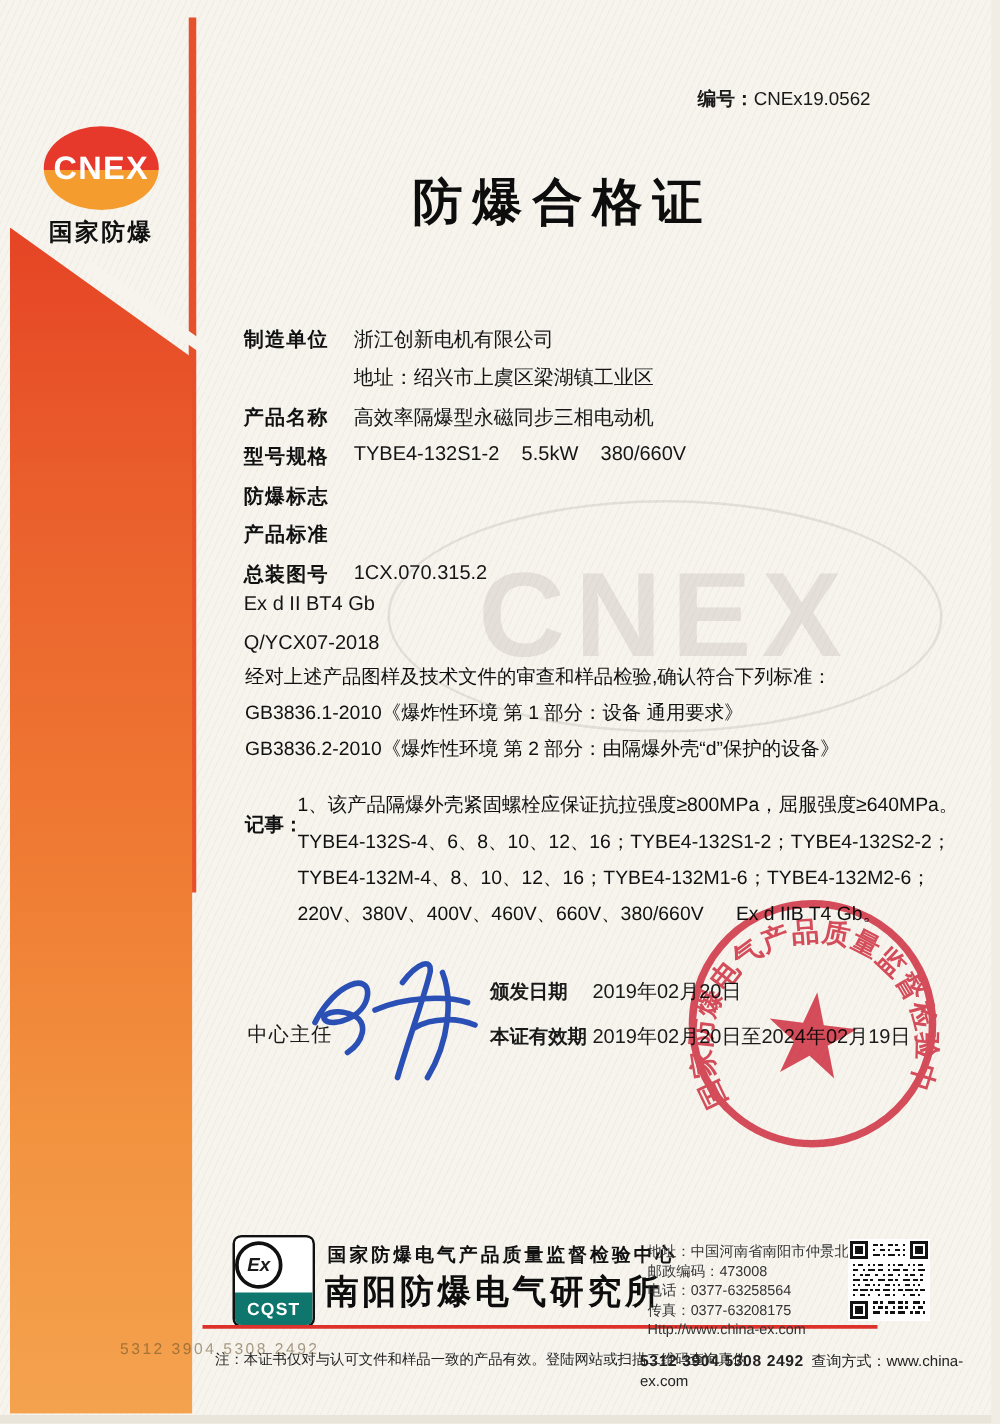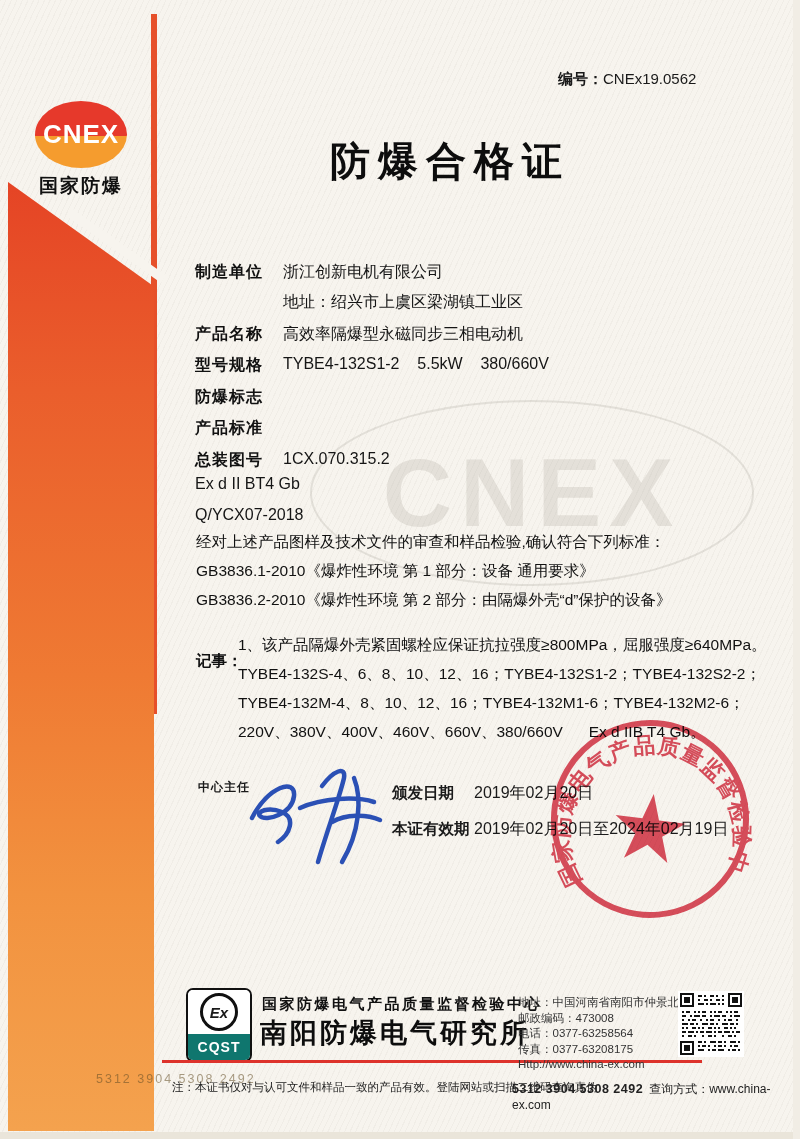--- a/index.html
+++ b/index.html
@@ -50,33 +50,33 @@
   
   .frow{position:absolute;left:195px;z-index:2;display:flex;font-size:16px;justify-content:flex-end;}
   .frow .lab{flex:0 0 88px;font-weight:700;letter-spacing:1px;color:#111;}
   .frow .val{white-space:pre-wrap;color:#151515;}
   
   .standards{position:absolute;left:196px;top:527px;z-index:2;font-size:15.5px;line-height:29px;color:#111;}
   .notes{position:absolute;left:196px;top:630px;z-index:2;font-size:15.5px;line-height:29px;color:#111;}
   .notes .nlab{position:absolute;left:0;top:16px;font-weight:700;}
   .notes .nline{padding-left:42px;white-space:pre-wrap;}
   
-  .director{position:absolute;left:198px;top:779px;z-index:2;font-size:12px;font-weight:700;letter-spacing:1px;}
+  .director{position:absolute;left:198px;top:818px;z-index:2;font-size:16px;font-weight:400;letter-spacing:1px;}
   .signature{position:absolute;left:238px;top:756px;z-index:3;}
   .arow{position:absolute;left:392px;z-index:2;display:flex;font-size:15.5px;}
   .arow .lab{flex:0 0 82px;font-weight:700;}
   .arow .val{font-size:16px;white-space:pre-wrap;}
   
   .seal{position:absolute;left:545px;top:714px;z-index:5;transform:rotate(-5deg);
     opacity:0.88;mix-blend-mode:multiply;}
   
   .ex-logo{position:absolute;left:186px;top:988px;width:62px;height:70px;z-index:2;
     border:2px solid #111;border-radius:7px;background:#fff;overflow:hidden;
     display:flex;flex-direction:column;}
-  .ex-logo .top{flex:1;display:flex;align-items:center;justify-content:center;background:#fff;}
+  .ex-logo .top{flex:1;display:flex;align-items:center;justify-content:flex-start;background:#fff;}
   .ex-logo .circ{width:32px;height:32px;border:3px solid #111;border-radius:50%;
     display:flex;align-items:center;justify-content:center;font-style:italic;font-weight:700;font-size:15px;}
   .ex-logo .bot{height:26px;background:#0f766e;color:#fff;font-weight:700;font-size:14px;
     letter-spacing:1px;display:flex;align-items:center;justify-content:center;}
   .center-name{position:absolute;left:262px;top:995px;z-index:2;font-size:15px;font-weight:600;
     letter-spacing:2.5px;color:#111;}
   .institute-name{position:absolute;left:260px;top:1015px;z-index:2;font-size:27px;font-weight:700;
     letter-spacing:3px;color:#0d0d0d;}
   .footer-line{position:absolute;left:162px;top:1060px;width:540px;height:3px;background:#dd322b;z-index:2;}
   .contact{position:absolute;left:518px;top:995px;z-index:2;font-size:11.5px;line-height:15.5px;color:#333;}

